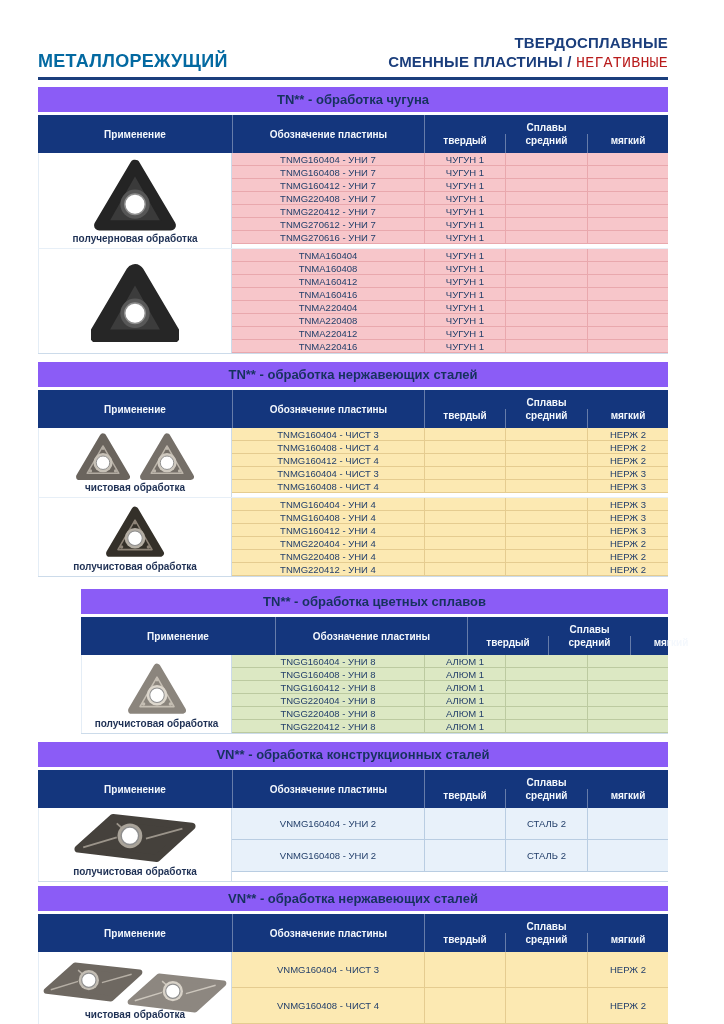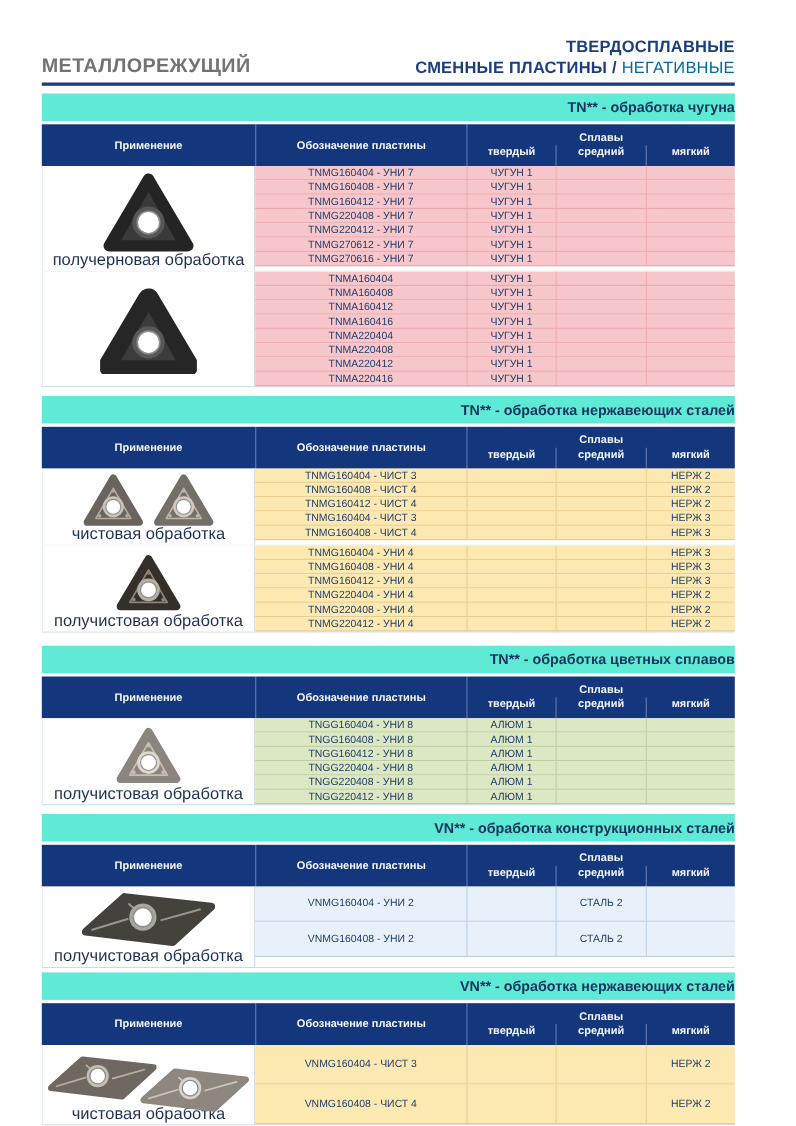--- a/index.html
+++ b/index.html
@@ -2,33 +2,33 @@
 <html><head>
 <meta charset="utf-8">
 <style>
   html,body{margin:0;padding:0;background:#fff;}
   body{width:724px;height:1024px;font-family:"Liberation Sans",sans-serif;overflow:hidden;}
   .page{position:relative;width:724px;height:1024px;}
   .content{margin-left:38px;width:630px;}
 
   
   header{display:flex;justify-content:space-between;align-items:flex-end;padding-top:22px;}
-  .h-left{font-size:18px;font-weight:bold;color:#737373;line-height:21px;letter-spacing:.3px;}
+  .h-left{font-size:18px;font-weight:bold;color:#0369a1;line-height:21px;letter-spacing:.3px;}
   .h-right{text-align:right;color:#1b3e7c;}
   .hr1{font-size:15px;font-weight:bold;line-height:20px;letter-spacing:.2px;margin-top:11px;}
   .hr2{font-size:15px;font-weight:bold;letter-spacing:.2px;}
-  .hr2 .light{color:#0369a1;font-weight:normal;}
+  .hr2 .light{color:#b91c1c;font-weight:normal;font-family:Liberation Mono, monospace;}
   .rule{height:3px;background:#1b3e7c;margin-top:5px;}
 
   
-  .secbar{height:25px;line-height:25px;text-align:right;background:#5eead4;color:#16325e;
+  .secbar{height:25px;line-height:25px;text-align:center;background:#8b5cf6;color:#16325e;
           font-weight:bold;font-size:13px;margin-bottom:3px;}
   .section{margin-top:8px;}
   .section:nth-child(1){margin-top:7px;}
-  .section:nth-child(3){margin-top:12px;}
+  .section:nth-child(3){margin-top:12px;margin-left:43px;}
   .section:nth-child(5){margin-top:4px;}
 
   
   .thead{display:grid;grid-template-columns:194px 192px 81px 82px 81px;grid-template-rows:19px 19px;
          background:#14367d;}
   .th{display:flex;align-items:center;justify-content:center;color:#f4f8fd;font-size:10px;font-weight:bold;}
   .th-app{grid-area:1/1/3/2;}
   .th-des{grid-area:1/2/3/3;border-left:1px solid rgba(255,255,255,.35);}
   .th-alloys{grid-area:1/3/2/6;border-left:1px solid rgba(255,255,255,.35);align-items:flex-end;padding-bottom:1px;}
   .th-hard{grid-area:2/3/3/4;border-left:1px solid rgba(255,255,255,.35);align-items:flex-start;padding-top:1px;}
@@ -36,21 +36,21 @@
   .th-soft{grid-area:2/5/3/6;border-left:1px solid rgba(255,255,255,.35);align-items:flex-start;padding-top:1px;text-align:right;}
 
   
   .tbody{border-bottom:1px solid #ccdbea;}
   .group{display:flex;border-top:1px solid #e7eff7;}
   .group:first-child{border-top:none;}
   .appcell{width:193px;background:#fff;border-right:1px solid #ccdbea;border-left:1px solid #e4edf6;
            display:flex;flex-direction:column;align-items:center;justify-content:flex-end;}
   .insert-imgs{flex:1;display:flex;align-items:center;justify-content:center;gap:6px;padding-top:3px;}
   .insert-imgs.overlap svg + svg{margin-left:-24px;transform:translateY(11px);}
-  .app-label{font-size:15px;font-weight:normal;color:#1e3054;text-align:center;line-height:10px;padding:2px 0 4px;}
+  .app-label{font-size:10px;font-weight:bold;color:#1e3054;text-align:center;line-height:10px;padding:2px 0 4px;}
   .rows{flex:1;}
   .row{display:grid;grid-template-columns:192px 81px 82px 81px;height:var(--rh);}
   .cell{display:flex;align-items:center;justify-content:center;font-size:9.5px;color:#24406b;
         background:var(--bg);border-bottom:1px solid var(--bd);overflow:hidden;white-space:nowrap;}
   .cell + .cell{border-left:1px solid var(--bd);}
 </style>
 </head>
 <body>
 
 <div class="page">

